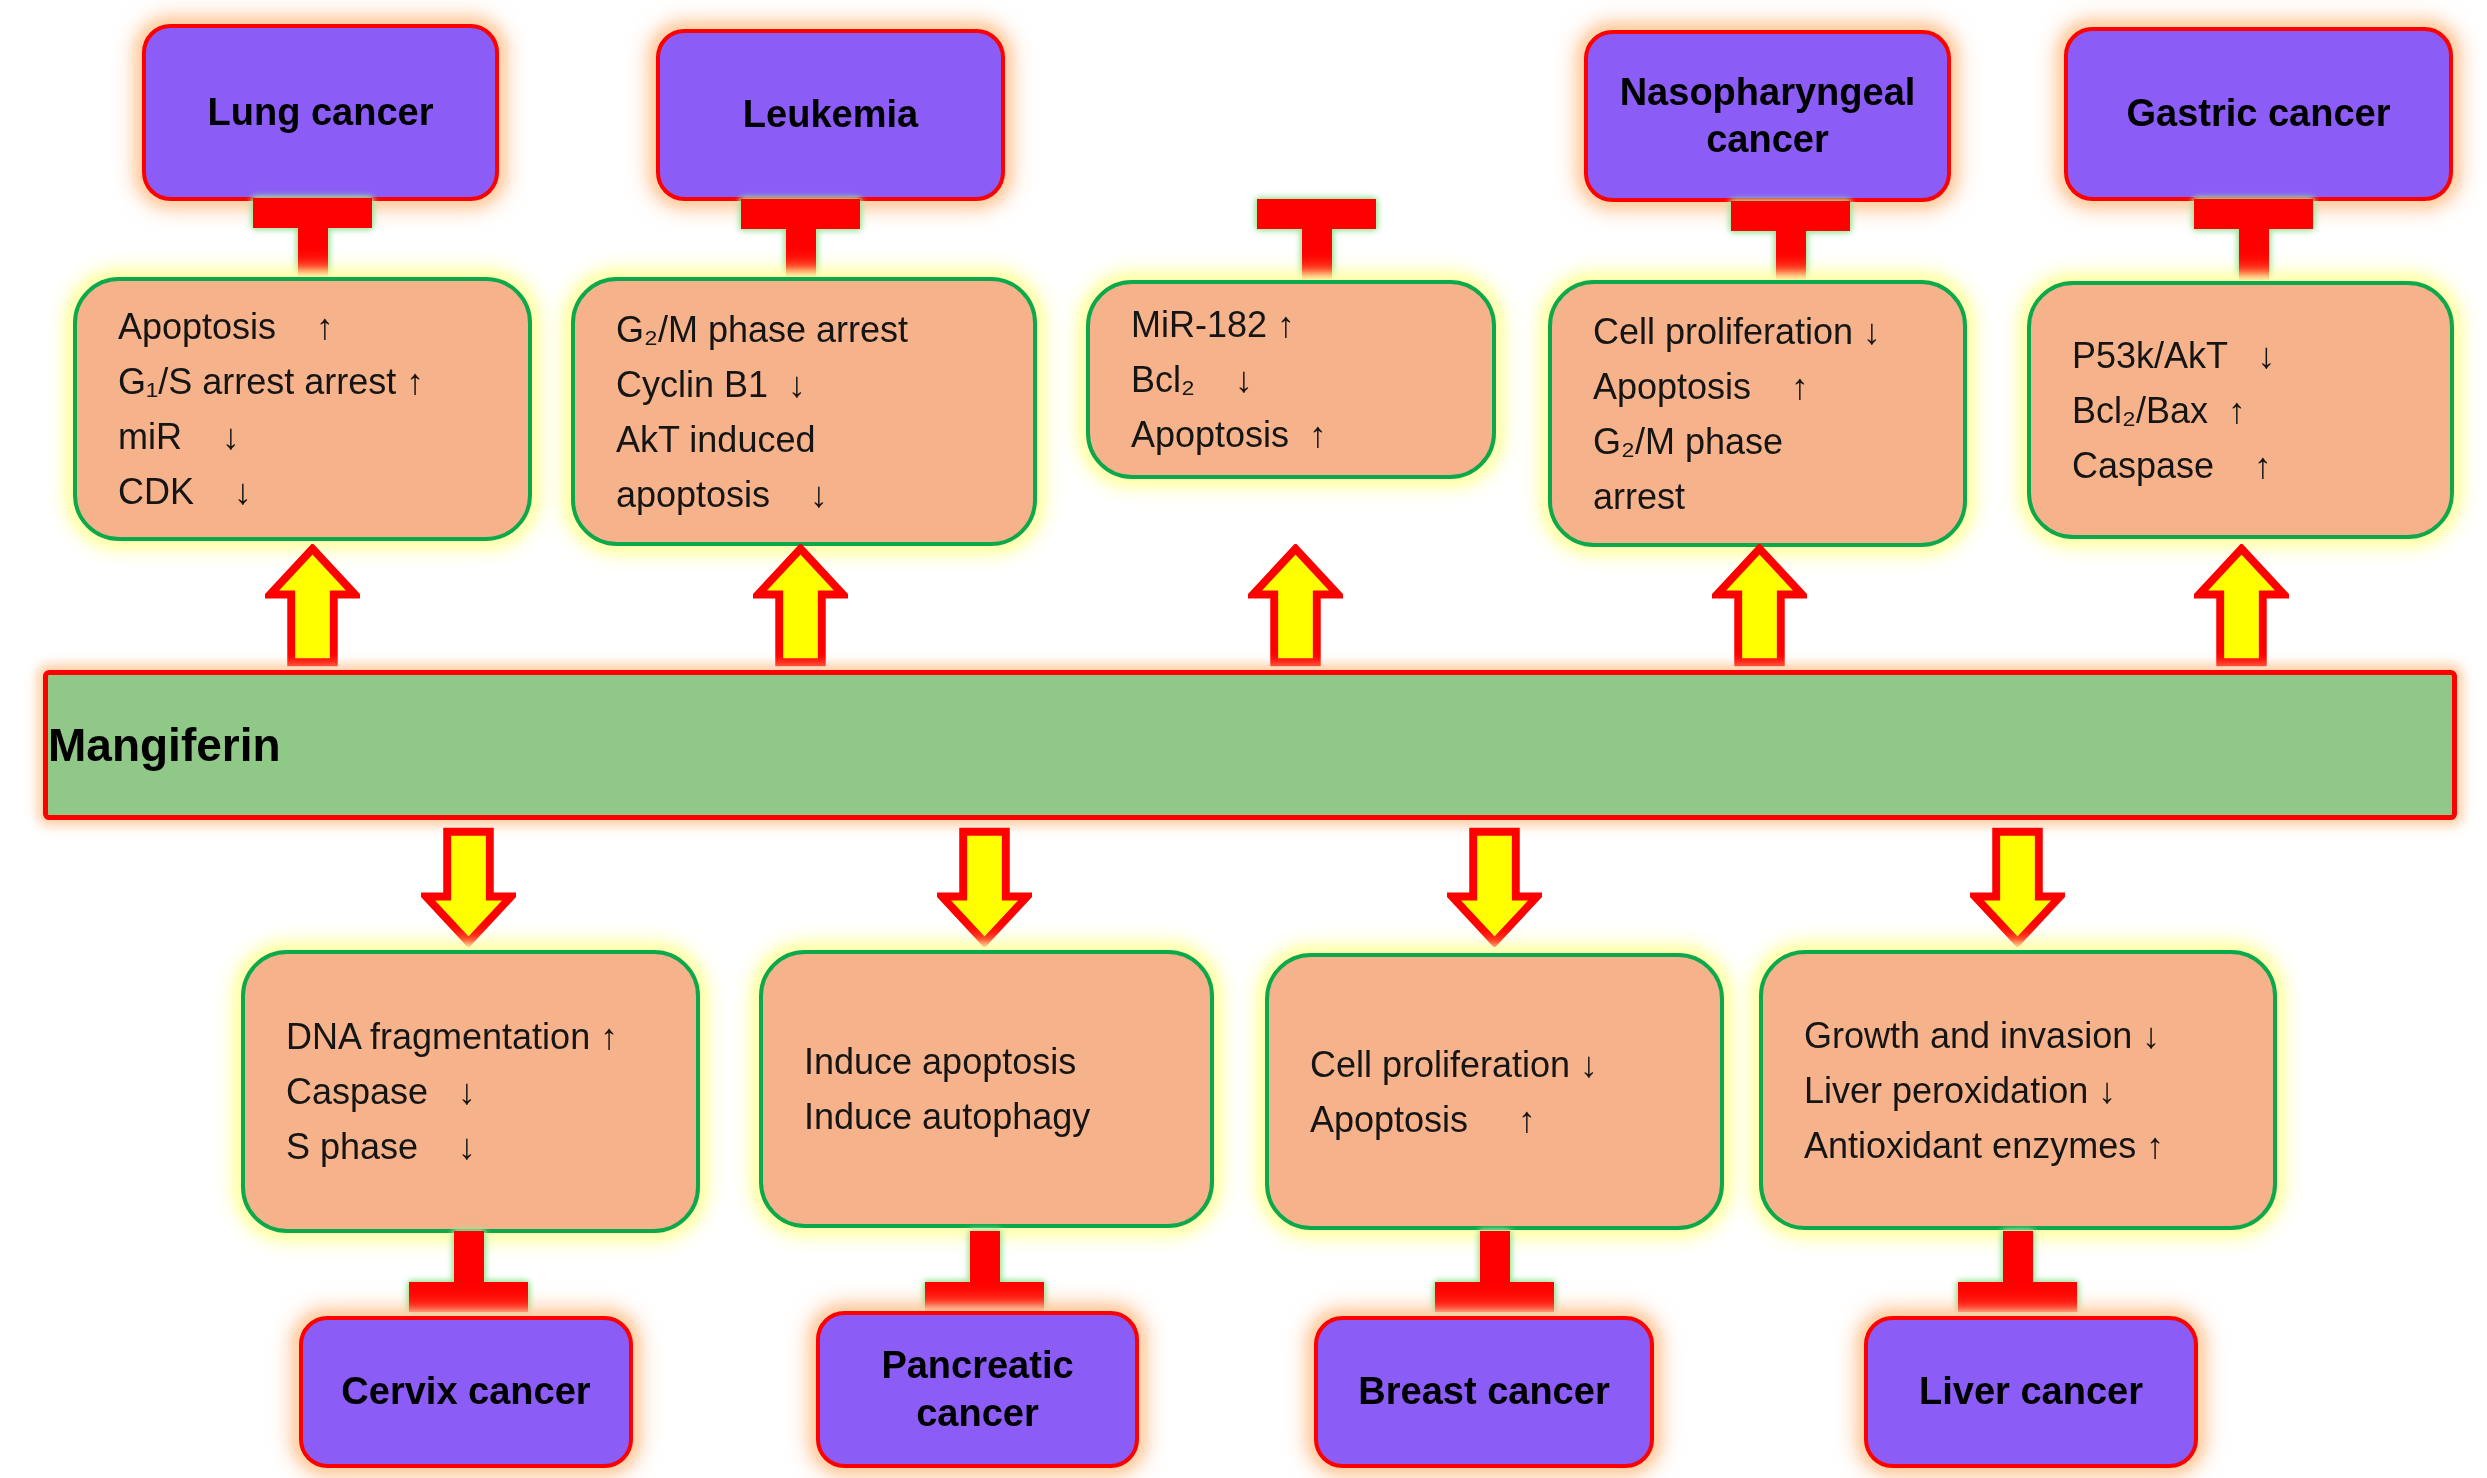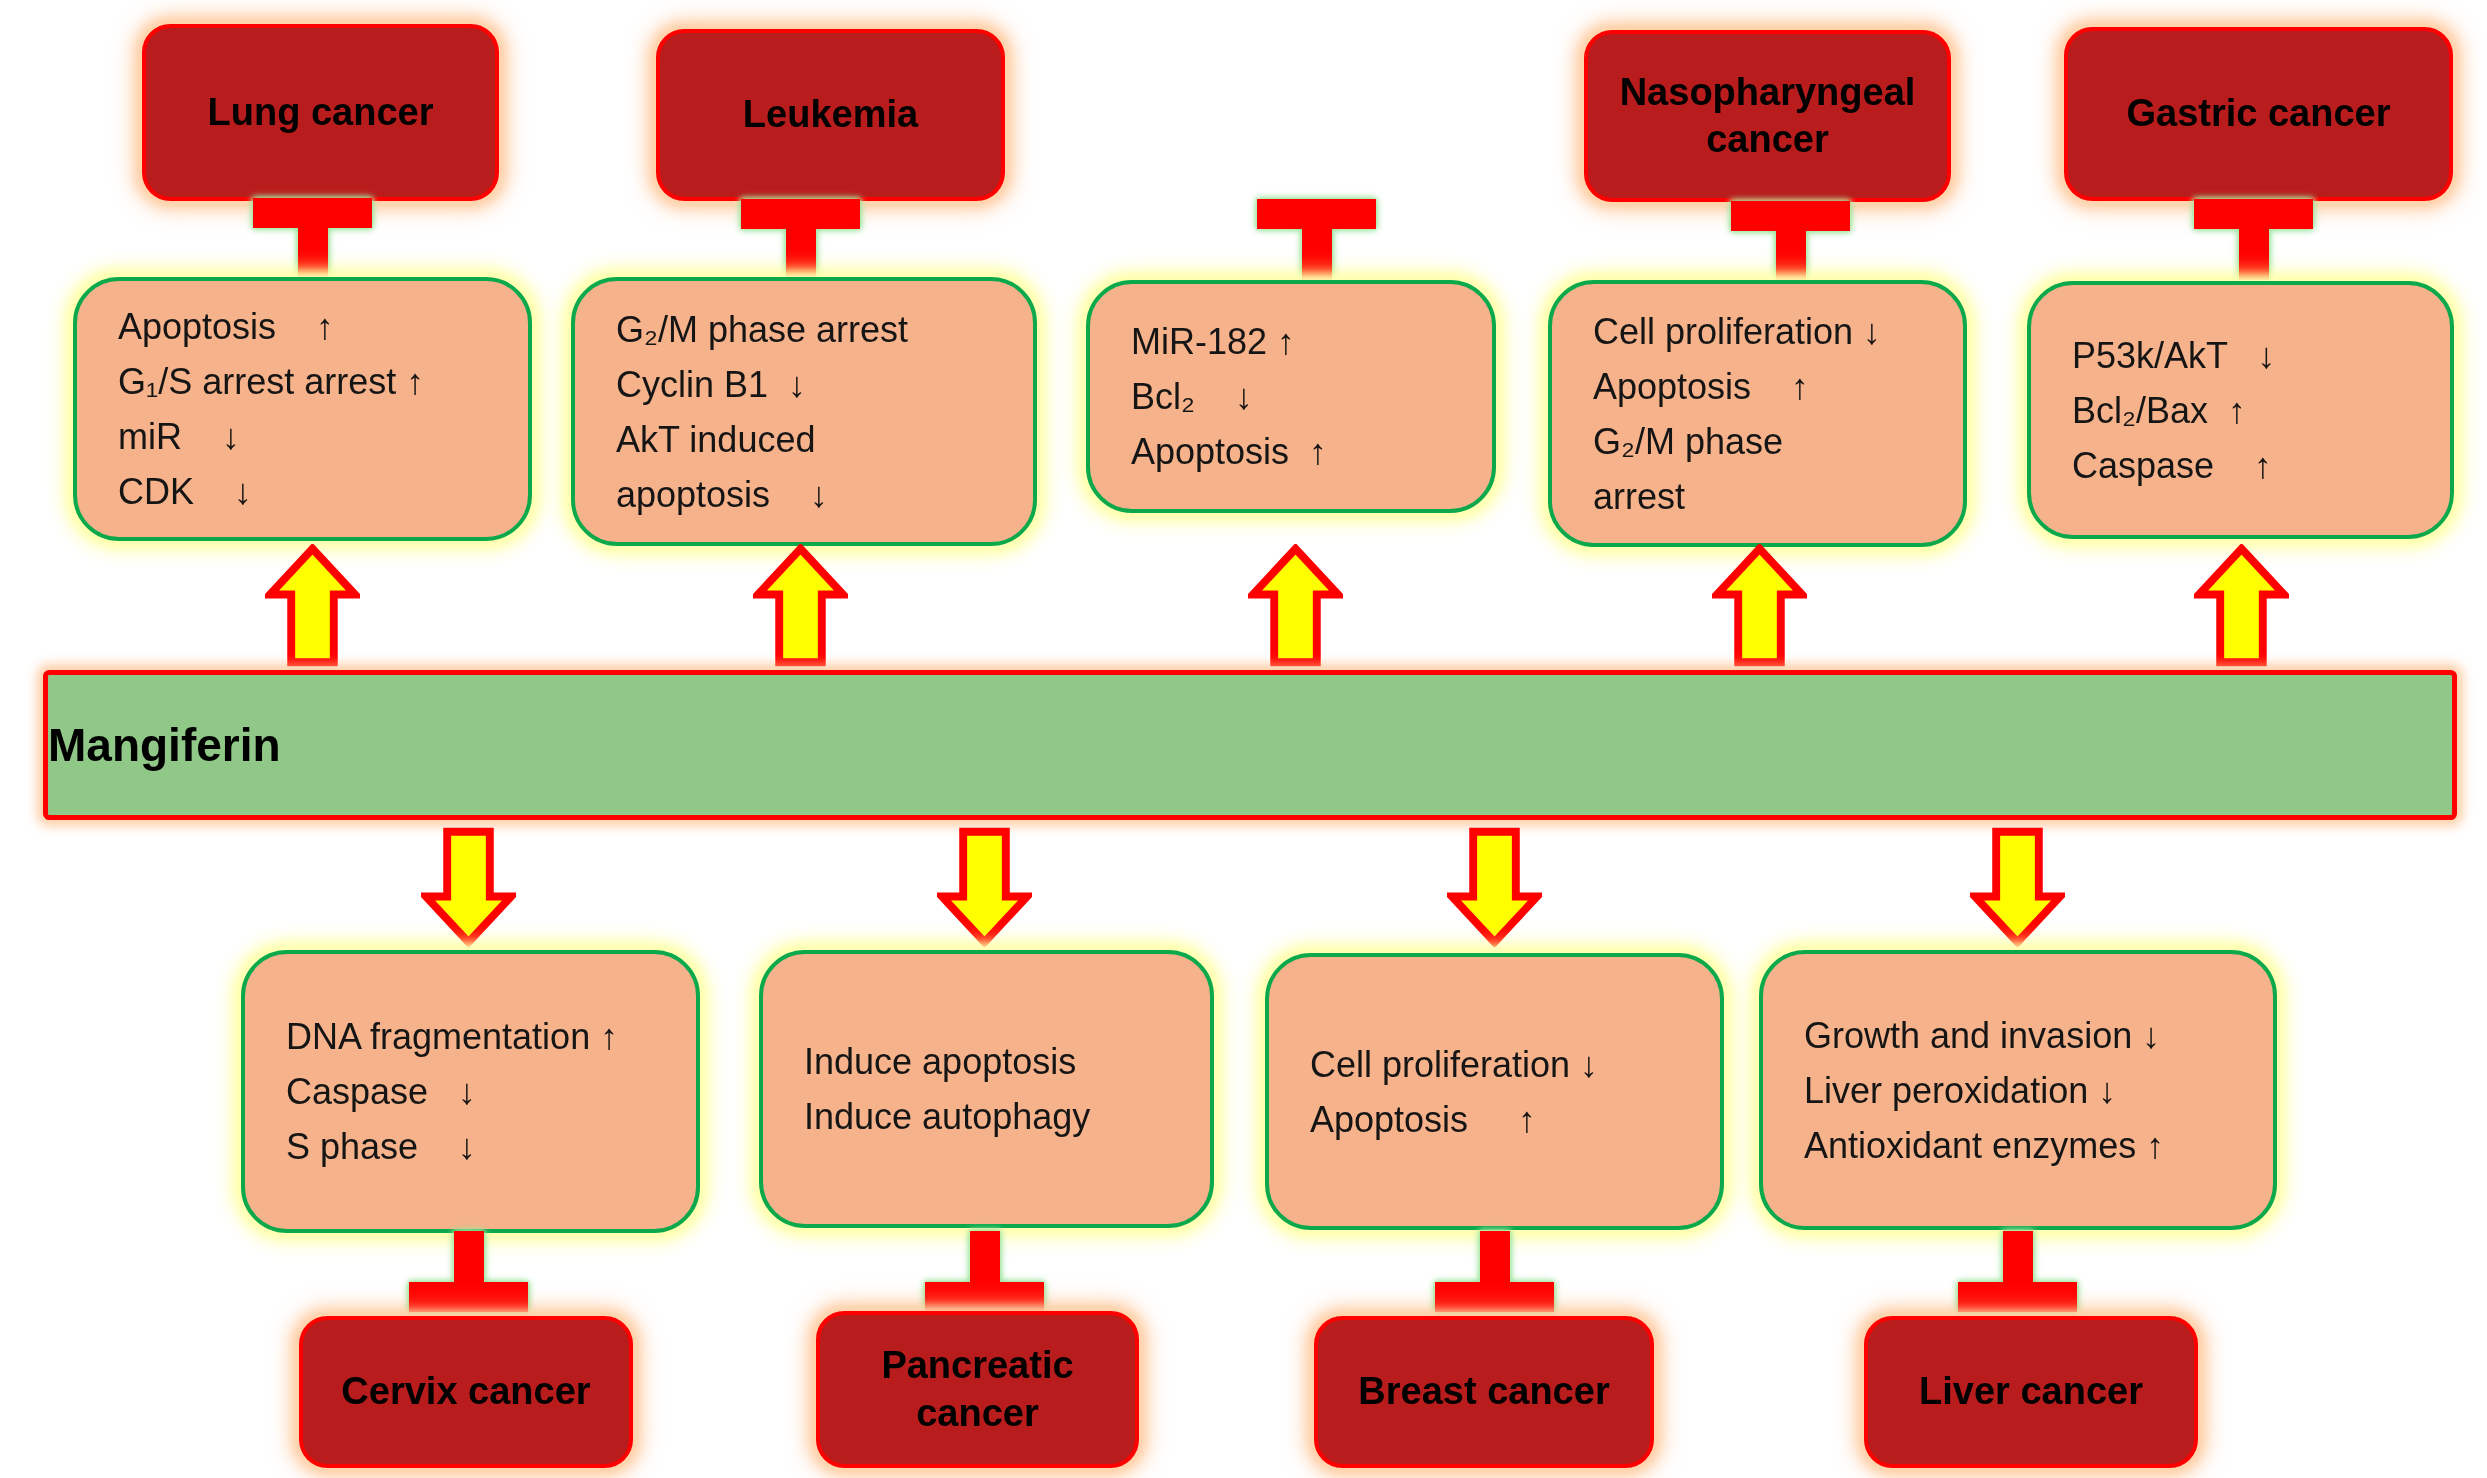--- a/index.html
+++ b/index.html
@@ -2,21 +2,21 @@
 <html style="font-size:12.6px"><head>
 <meta charset="utf-8">
 <style>
   html,body { margin:0; padding:0; background:#ffffff; }
   .canvas {
     position:relative; width:2487px; height:1478px; background:#ffffff;
     font-family:"Liberation Sans", sans-serif; color:#000; overflow:hidden;
   }
   .ybox {
     position:absolute; box-sizing:border-box;
-    background:#b91c1c; border:4.7px solid #ff0000; border-radius:28.5px;
+    background:#8b5cf6; border:4.7px solid #ff0000; border-radius:28.5px;
     display:flex; align-items:center; justify-content:center; text-align:center;
     font-weight:bold; font-size:38px; line-height:1.25;
     box-shadow:0 0 8px 4.7px #ffd2a8, 0 0 19px 9.5px rgba(255,175,115,.55);
   }
   .obox {
     position:absolute; box-sizing:border-box;
     background:#f6b28a; border:4.7px solid #0ba94c; border-radius:46px;
     display:flex; flex-direction:column; justify-content:center;
     padding:11px 14.2px 11px 41px; font-size:36px; color:#151515;
     box-shadow:0 0 8px 4.7px #ffffb0, 0 0 17.4px 9.5px rgba(255,255,140,.65);
@@ -80,21 +80,21 @@
     <div class="oline">G₁/S arrest arrest ↑</div>
     <div class="oline">miR    ↓</div>
     <div class="oline">CDK    ↓</div>
   </div>
   <div class="obox" style="left:571px;top:277px;width:466px;height:269px">
     <div class="oline">G₂/M phase arrest</div>
     <div class="oline">Cyclin B1  ↓</div>
     <div class="oline">AkT induced</div>
     <div class="oline">apoptosis    ↓</div>
   </div>
-  <div class="obox" style="left:1086px;top:280px;width:410px;height:233px">
+  <div class="obox" style="left:1086px;top:280px;width:410px;height:199px">
     <div class="oline">MiR-182 ↑</div>
     <div class="oline">Bcl₂    ↓</div>
     <div class="oline">Apoptosis  ↑</div>
   </div>
   <div class="obox" style="left:1548px;top:280px;width:419px;height:267px">
     <div class="oline">Cell proliferation ↓</div>
     <div class="oline">Apoptosis    ↑</div>
     <div class="oline">G₂/M phase</div>
     <div class="oline">arrest</div>
   </div>

